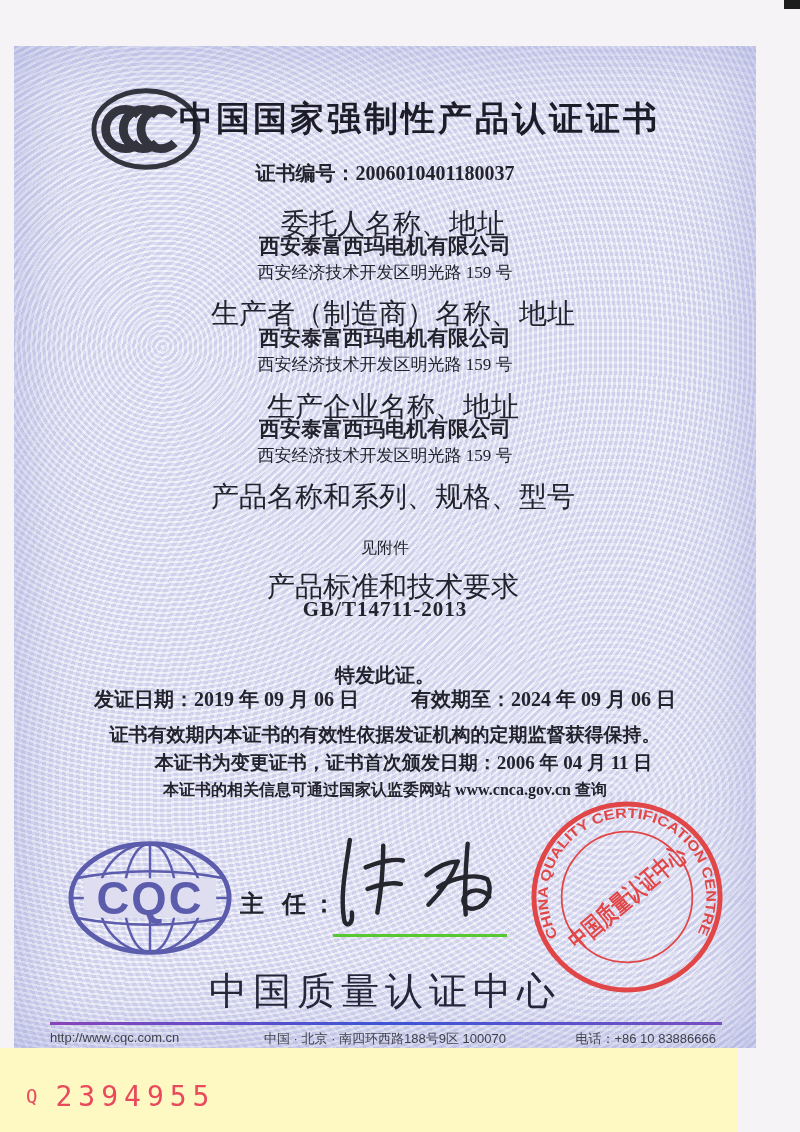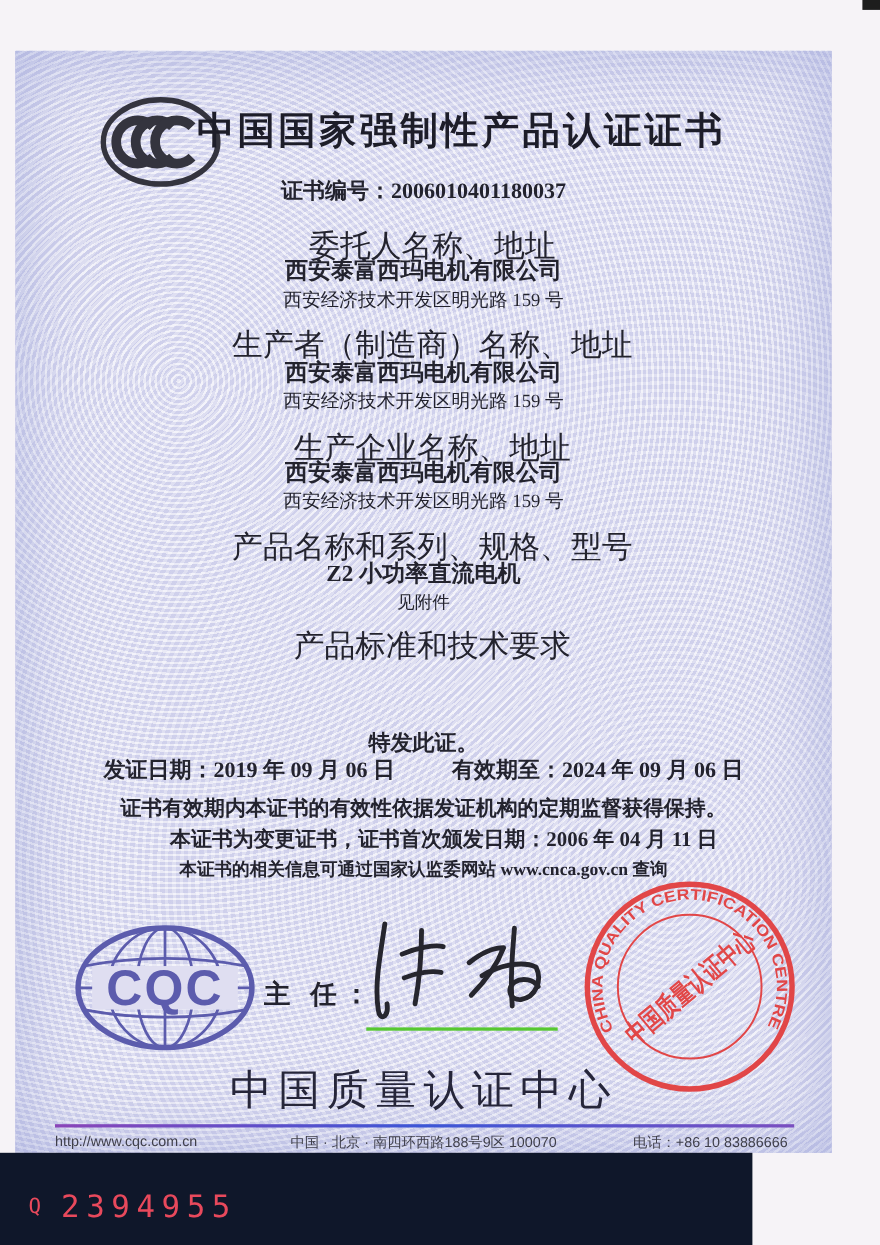--- a/index.html
+++ b/index.html
@@ -37,21 +37,21 @@
   
   .org{top:920px;font-size:38px;letter-spacing:6px;font-family:"Liberation Sans","DejaVu Sans",sans-serif;color:#26263a;}
   .rule{position:absolute;left:36px;top:976px;width:672px;height:3px;
         background:linear-gradient(90deg,#8a45b8,#3c56d6,#7a4fc0);}
   .foot{position:absolute;top:984px;font-size:13px;color:#3f3f4a;
         font-family:"Liberation Sans","DejaVu Sans",sans-serif;white-space:nowrap;}
   .foot.w{left:36px;}
   .foot.c{left:0;right:0;text-align:center;}
   .foot.p{right:40px;}
   
-  .strip{position:absolute;left:0;top:1048px;width:684px;height:84px;background:#0f172a;}
+  .strip{position:absolute;left:0;top:1048px;width:737px;height:84px;background:#fef9c3;}
   .serial{position:absolute;left:26px;top:32px;color:#e8495c;white-space:nowrap;
           font-family:"DejaVu Sans Mono","Liberation Mono",monospace;}
   .serial .pre{font-size:19px;margin-right:18px;vertical-align:3px;}
   .serial .num{font-size:28px;letter-spacing:6px;}
 </style>
 </head>
 <body>
 
 <div class="page">
   <div class="scan-mark"></div>
@@ -76,24 +76,24 @@
 
     <div class="line sec-h" style="top:249px">生产者（制造商）名称、地址</div>
     <div class="line sec-v" style="top:278px">西安泰富西玛电机有限公司</div>
     <div class="line sec-a" style="top:307px">西安经济技术开发区明光路 159 号</div>
 
     <div class="line sec-h" style="top:342px">生产企业名称、地址</div>
     <div class="line sec-v" style="top:369px">西安泰富西玛电机有限公司</div>
     <div class="line sec-a" style="top:398px">西安经济技术开发区明光路 159 号</div>
 
     <div class="line sec-h" style="top:432px">产品名称和系列、规格、型号</div>
-    <div class="line sec-v" style="top:461px">Z2 小功率直流电机</div>
     <div class="line sec-a" style="top:492px;font-size:16px">见附件</div>
 
     <div class="line sec-h" style="top:522px">产品标准和技术要求</div>
+    <div class="line sec-v" style="top:551px;letter-spacing:1px">GB/T14711-2013</div>
 
     <div class="line stmt" style="top:616px">特发此证。</div>
 
     <div class="line dates">
       <span>发证日期：</span><span>2019 年 09 月 06 日</span><span class="gap"></span><span>有效期至：</span><span>2024 年 09 月 06 日</span>
     </div>
 
     <div class="line note1">证书有效期内本证书的有效性依据发证机构的定期监督获得保持。</div>
     <div class="line note2">本证书为变更证书，证书首次颁发日期：2006 年 04 月 11 日</div>
     <div class="line note3">本证书的相关信息可通过国家认监委网站 www.cnca.gov.cn 查询</div>

